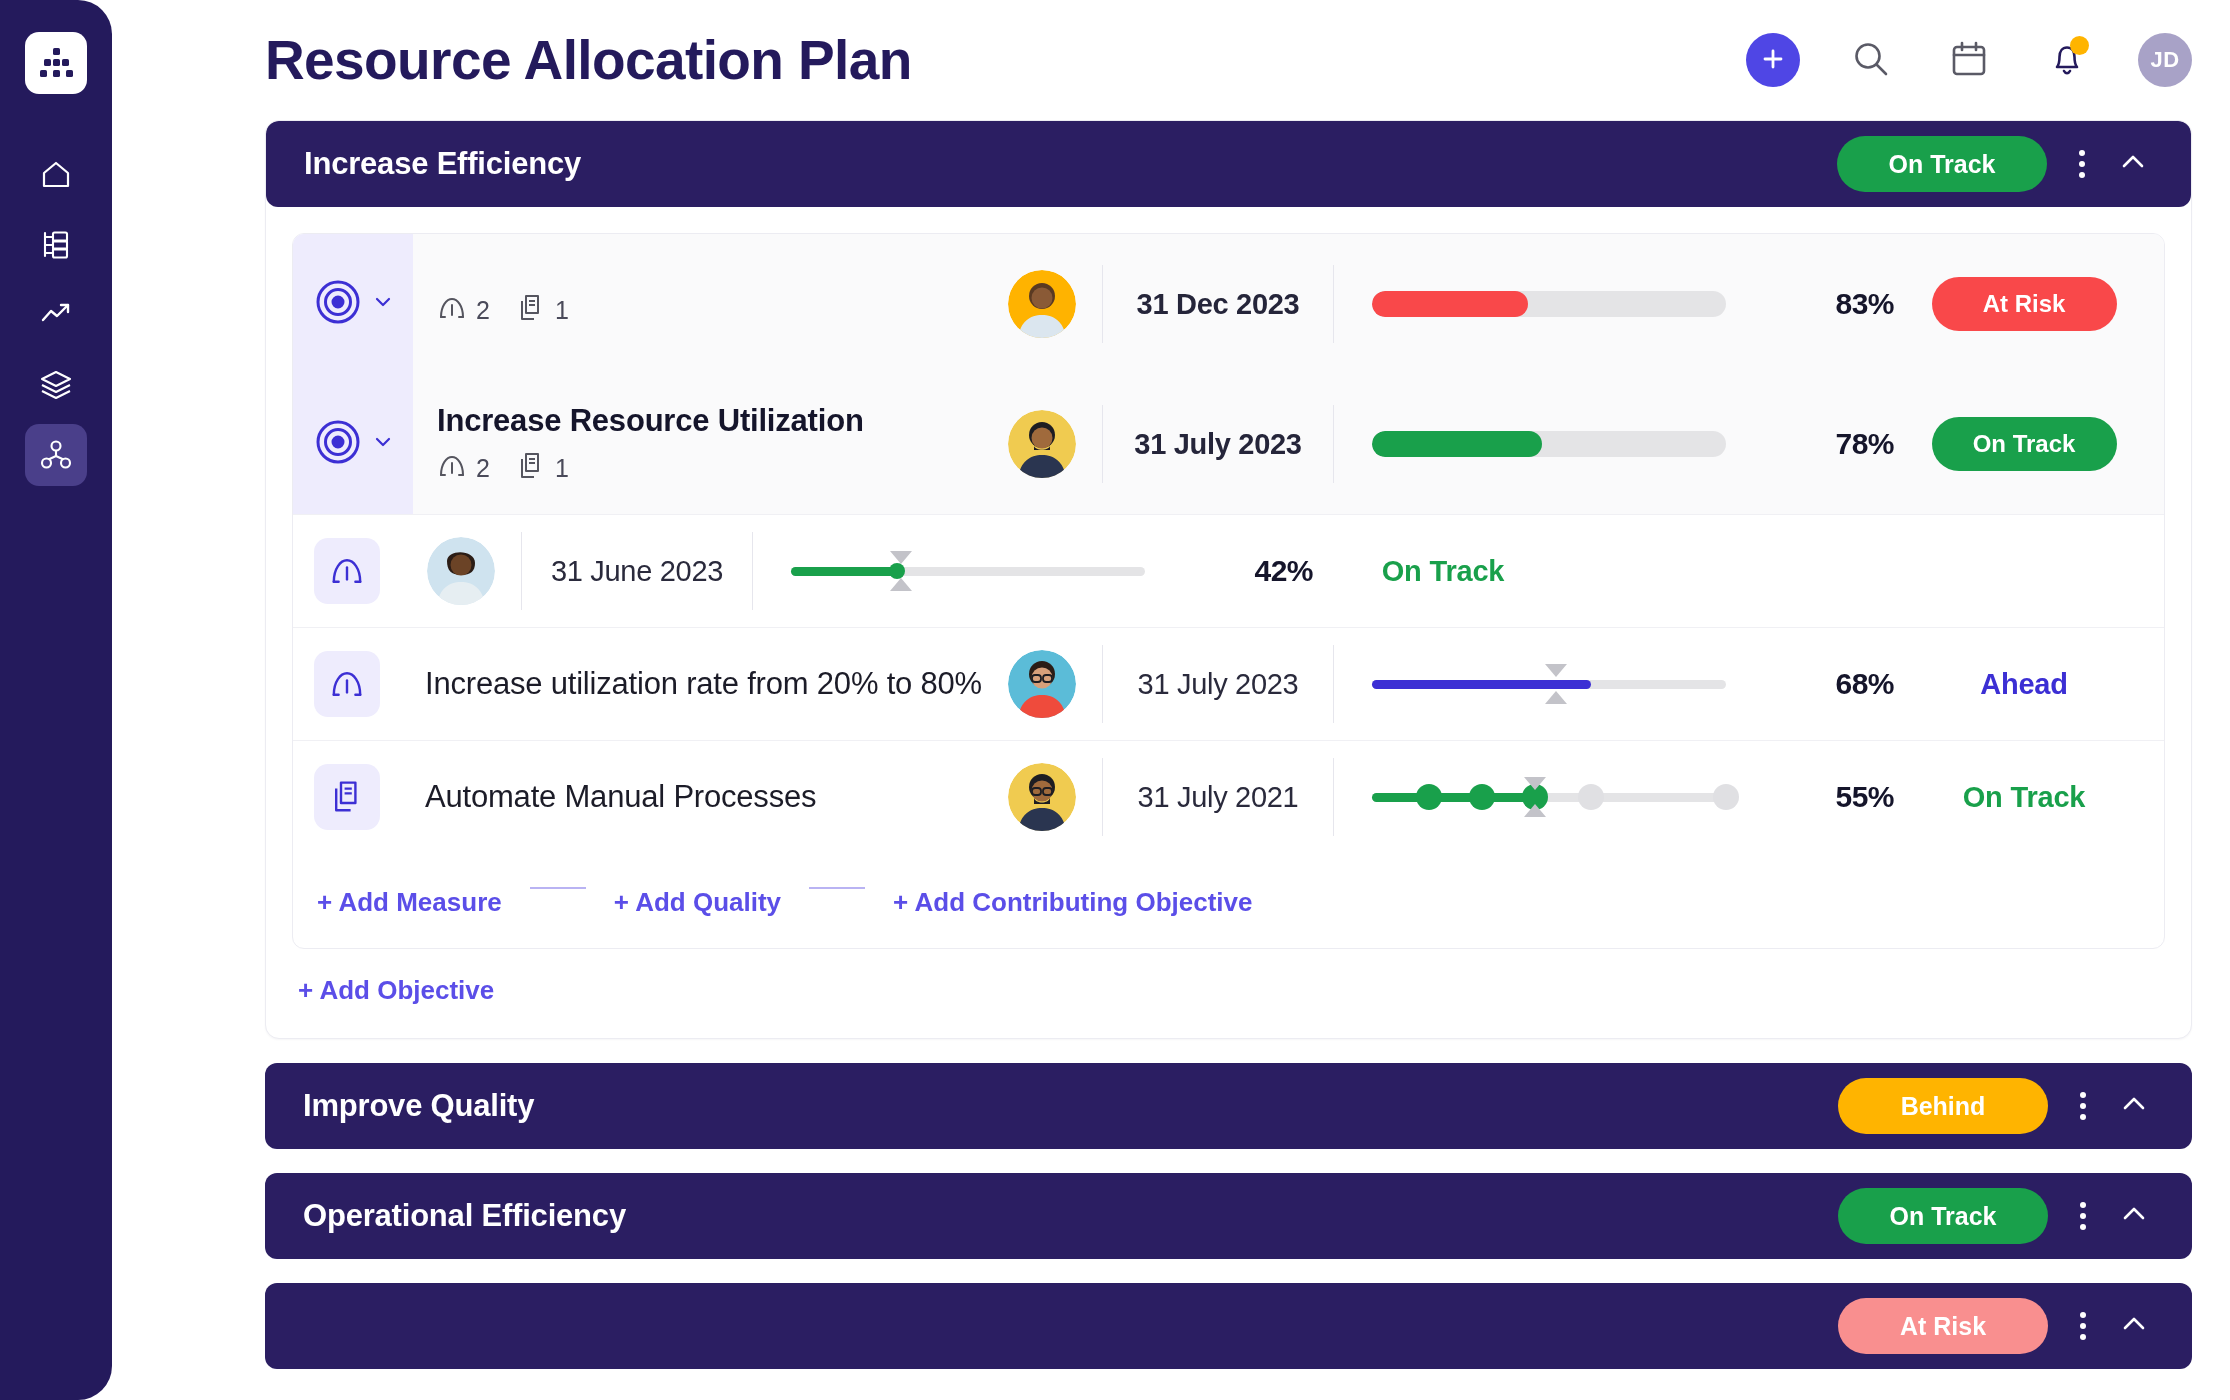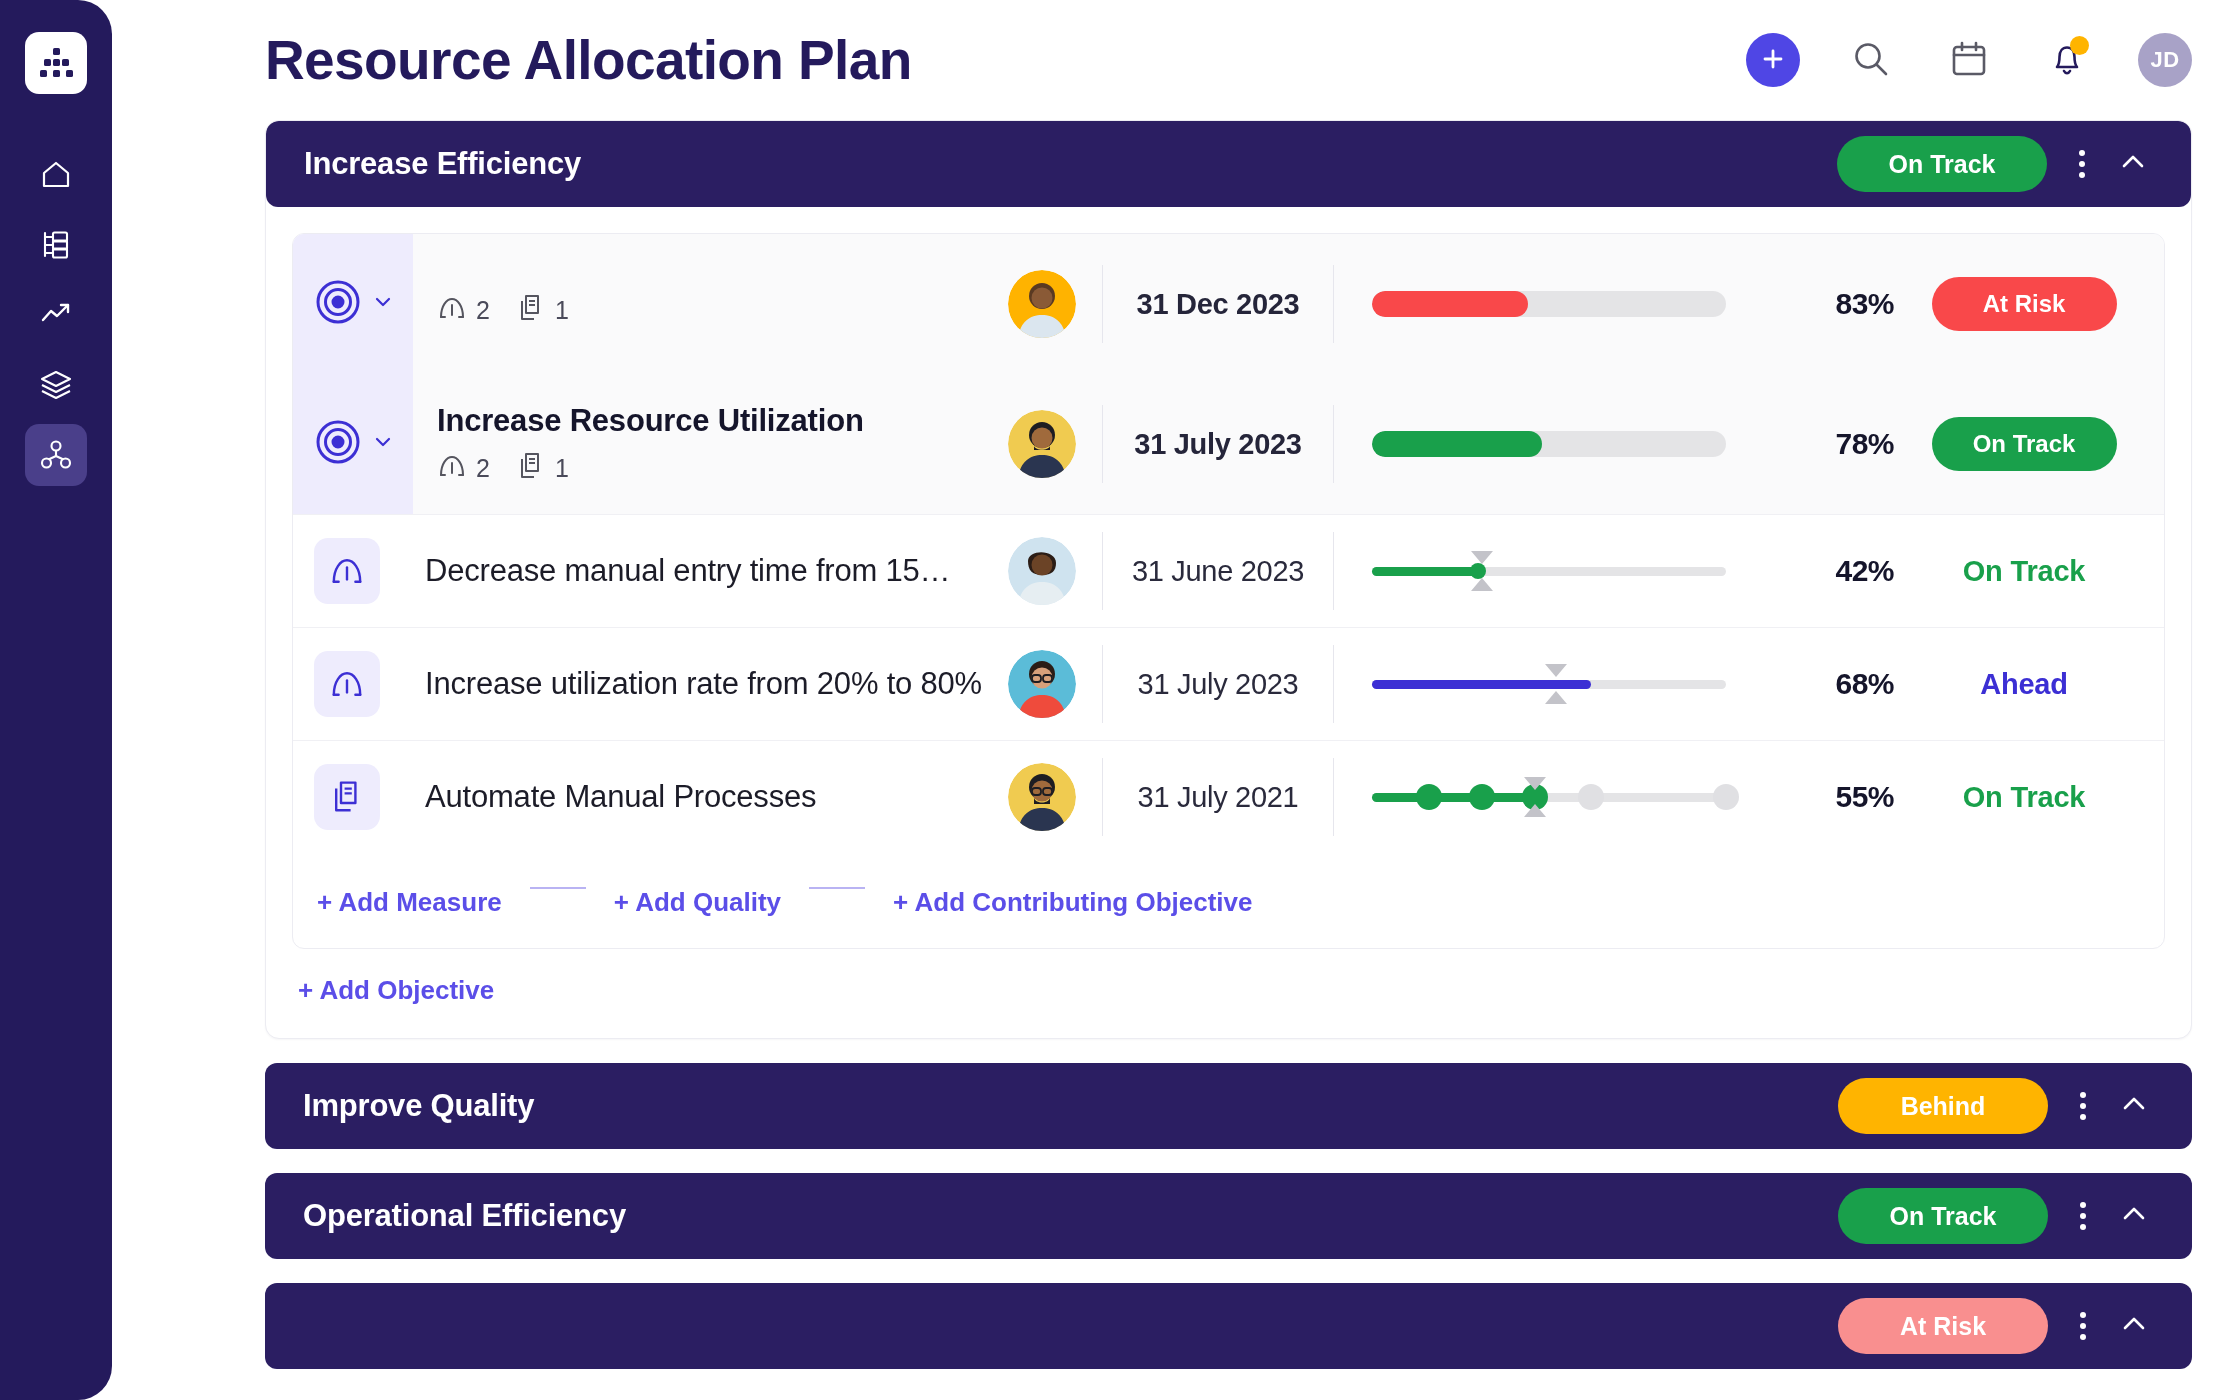--- a/index.html
+++ b/index.html
@@ -477,23 +477,20 @@
               <div class="row-icon-wrap">
                 <span class="sub-icon-tile">
                   <svg width="36" height="36" viewBox="0 0 30 30" fill="none" stroke="#3c2fd4" stroke-width="2" stroke-linecap="round" stroke-linejoin="round">
                     <path d="M4 24 C4 13 9.5 6 15 6 C20.5 6 26 13 26 24"></path>
                     <path d="M4 24 L8 24"></path>
                       <path d="M22 24 L26 24"></path>
                     <path d="M15 22 L15 12"></path>
                   </svg>
                 </span>
               </div>
-              <div class="row-main">
-                <div class="row-name">Decrease manual entry time from 15…</div>
-              </div>
               <div class="row-avatar">
                 <svg width="68" height="68" viewBox="0 0 68 68">
                   <circle cx="34" cy="34" r="34" fill="#cfe3ef"></circle>
                   <path d="M20 24 C20 12 48 12 48 26 C48 34 44 38 34 38 C24 38 20 33 20 24 Z" fill="#2b1d16"></path>
                   <circle cx="34" cy="28" r="10.5" fill="#6b4326"></circle>
                   <path d="M10 68 C12 52 22 45 34 45 C46 45 56 52 58 68 Z" fill="#e6eef2"></path>
                 </svg>
               </div>
               <div class="row-divider"></div>
               <div class="row-date">31 June 2023</div>

